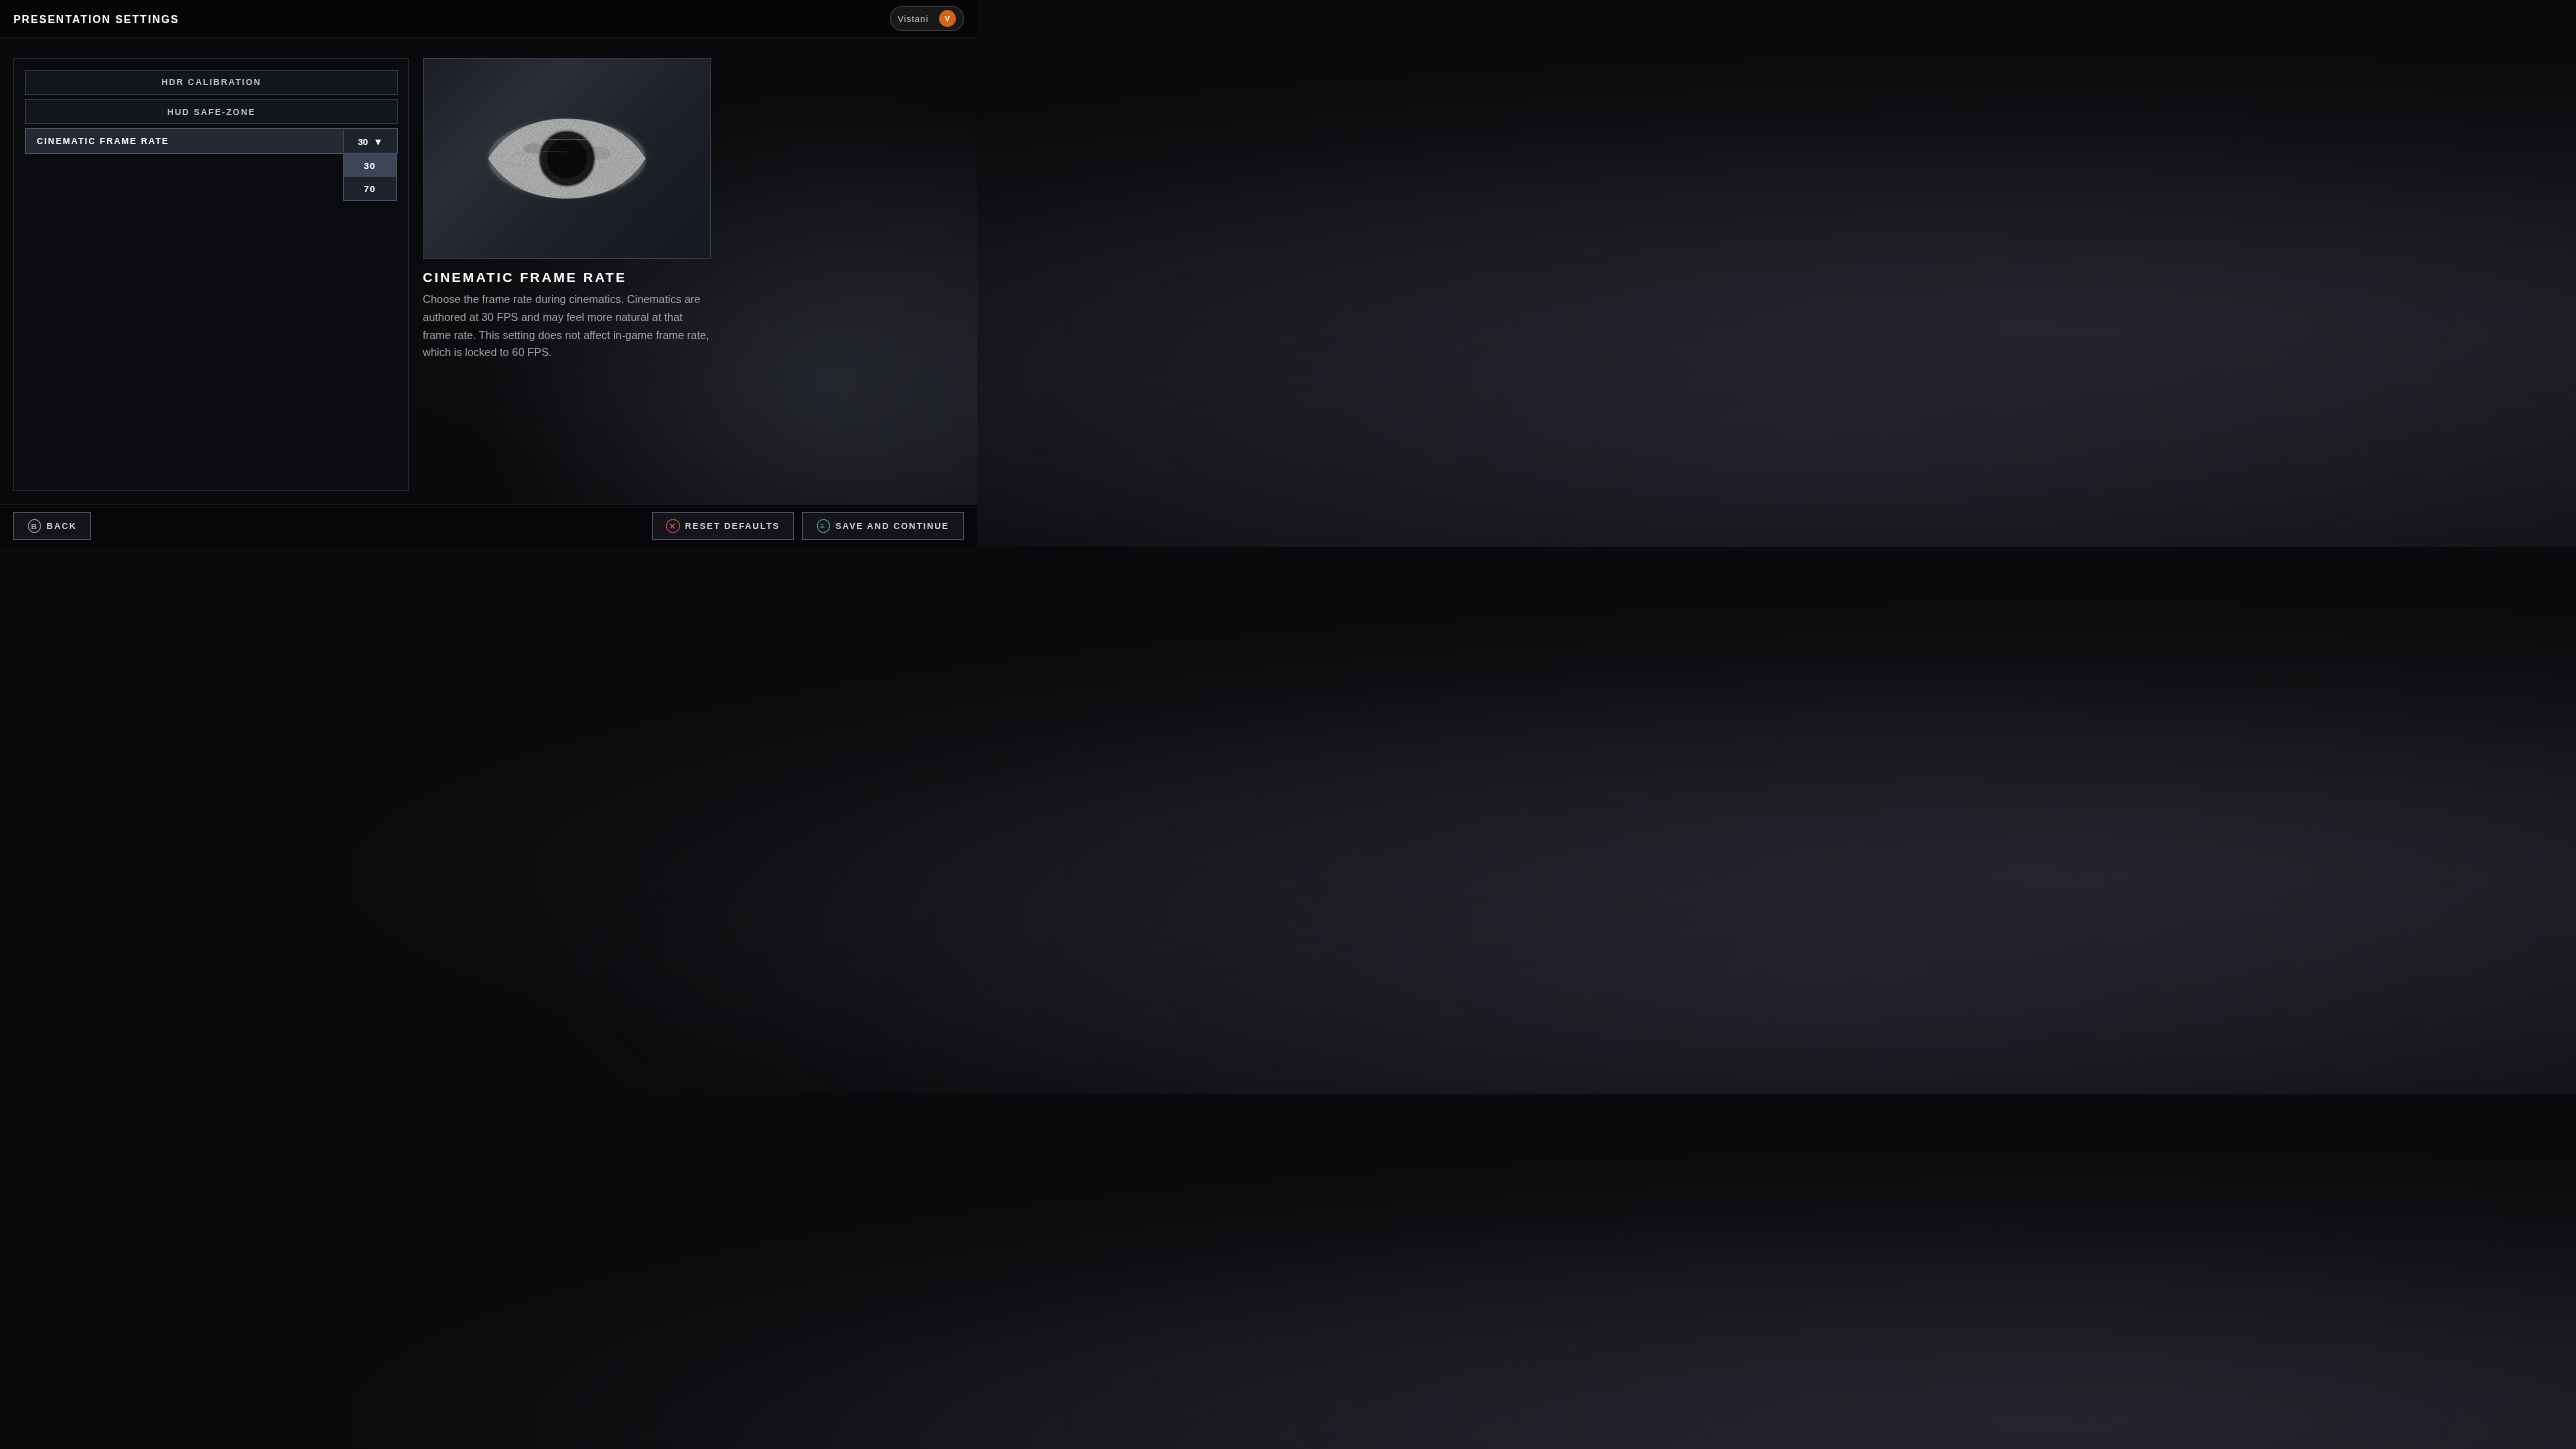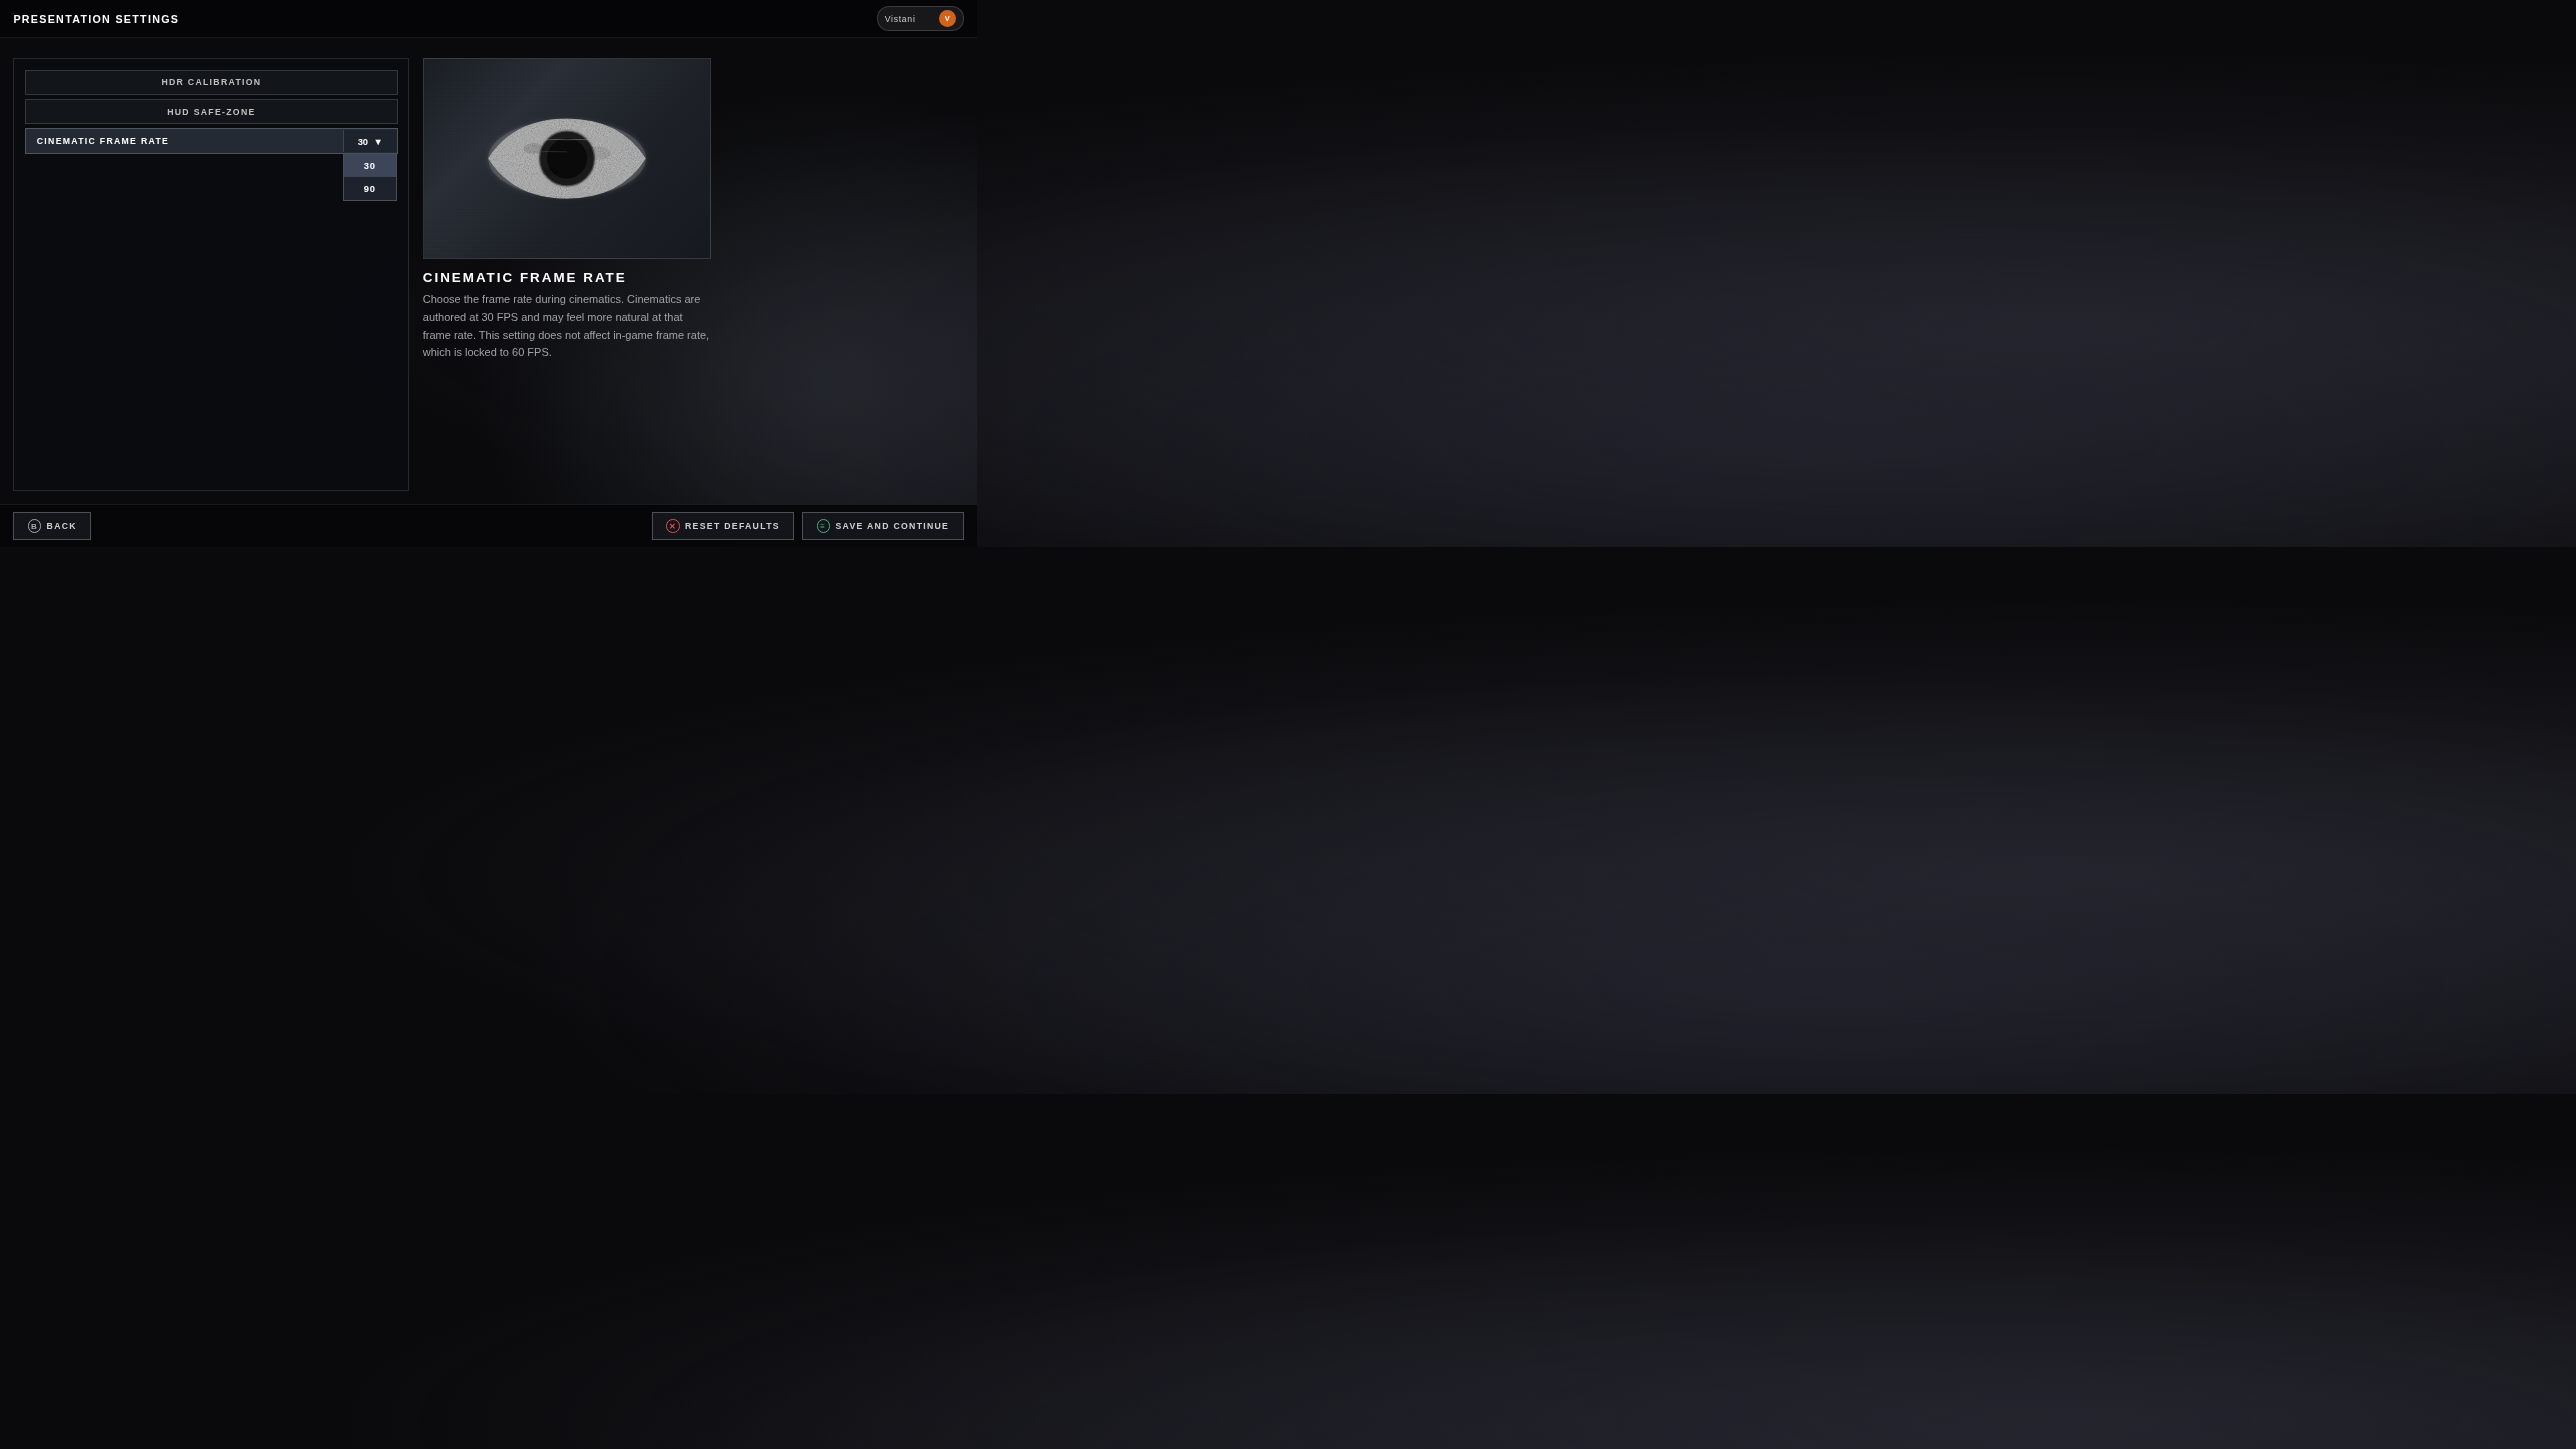--- a/index.html
+++ b/index.html
@@ -48,21 +48,21 @@
       font-size: 10.7px;
       font-weight: 700;
       letter-spacing: 1.3px;
       color: #ffffff;
       text-transform: uppercase;
     }
 
     .user-info {
       display: flex;
       align-items: center;
-      gap: 23px;
+      gap: 10px;
       background: rgba(255,255,255,0.08);
       border: 0.7px solid rgba(255,255,255,0.15);
       padding: 2.7px 6.7px 2.7px 6.7px;
       border-radius: 12px;
     }
 
     .username {
       font-size: 8.7px;
       color: #ccc;
       letter-spacing: 0.7px;
@@ -326,21 +326,21 @@
 
     <div class="dropdown-row active" style="position:relative;">
       <span class="dropdown-label">CINEMATIC FRAME RATE</span>
       <div class="dropdown-value">
         <span>30</span>
         <span class="dropdown-arrow">▼</span>
       </div>
 
       <div class="dropdown-popup">
         <div class="dropdown-option selected">30</div>
-        <div class="dropdown-option">90</div>
+        <div class="dropdown-option">70</div>
       </div>
     </div>
 
   </div>
 
   <div class="right-panel">
 
     <div class="preview-image">
       <div class="preview-texture"></div>
 

